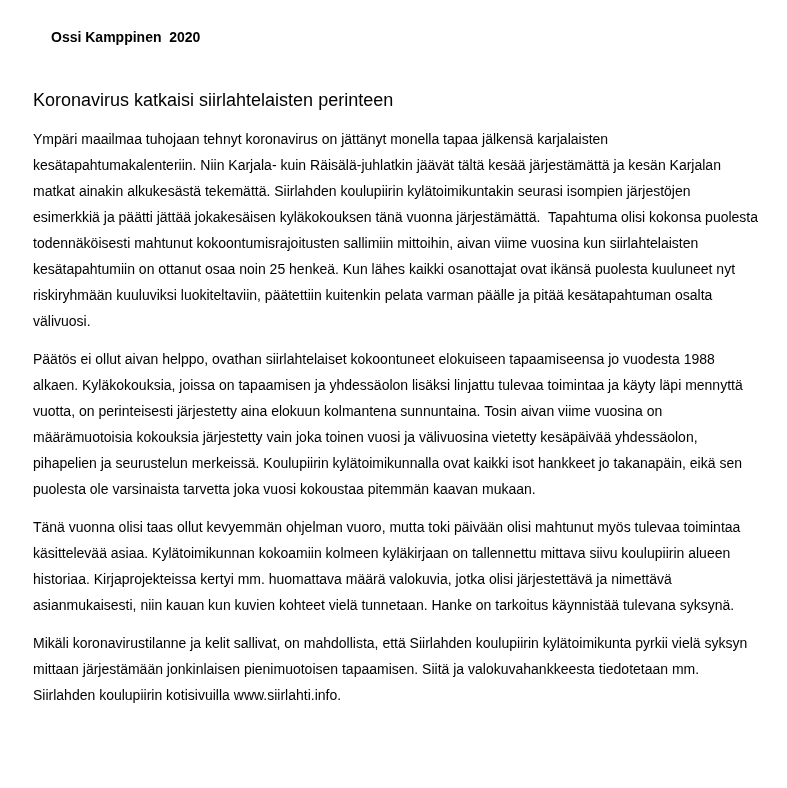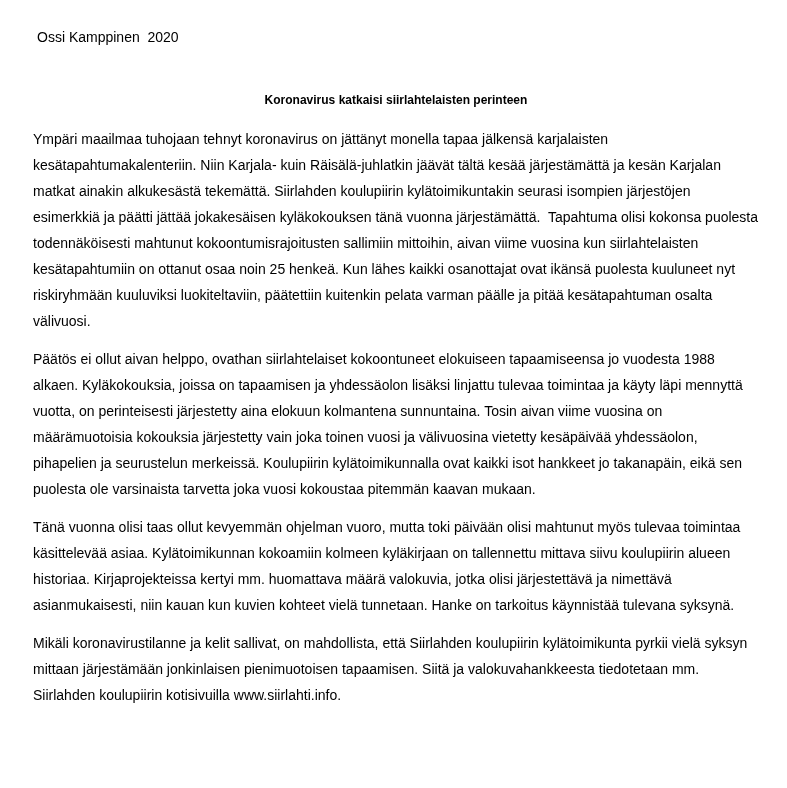--- a/index.html
+++ b/index.html
@@ -17,30 +17,30 @@
   .page {
     box-sizing: border-box;
     width: 787px;
     height: 788px;
     padding: 24px 28px 0 33px;
     background: #ffffff;
   }
   .author {
     font-size: 14px;
     line-height: 26px;
-    margin: 0 0 37px 4px;
+    margin: 0 0 37px 18px;
     white-space: pre-wrap;
+    font-weight: bold;
   }
   .heading {
-    font-size: 12px;
+    font-size: 18px;
     line-height: 26px;
-    font-weight: bold;
+    font-weight: normal;
     margin: 0 0 13px 0;
     white-space: pre-wrap;
-    text-align: center;
   }
   .para {
     font-size: 14px;
     line-height: 26px;
     margin: 1px 0 12px 0;
     white-space: pre-wrap;
     text-align: left;
   }
 </style>
 </head>

